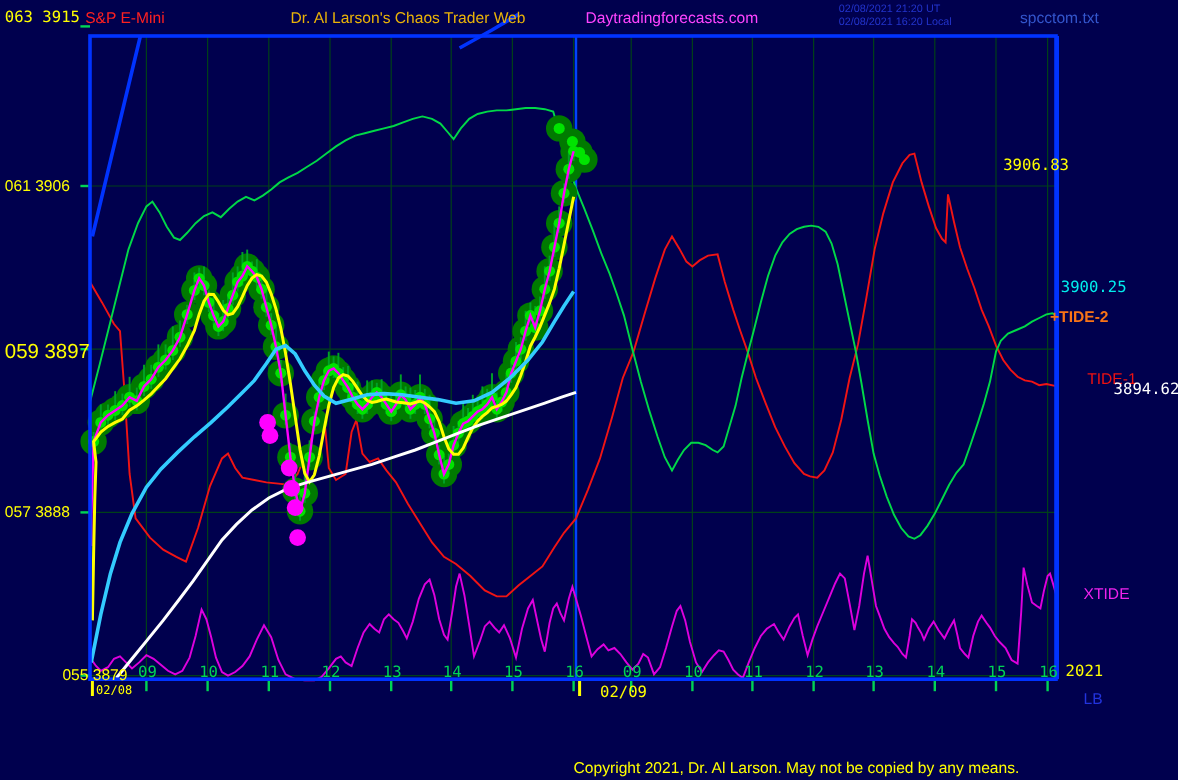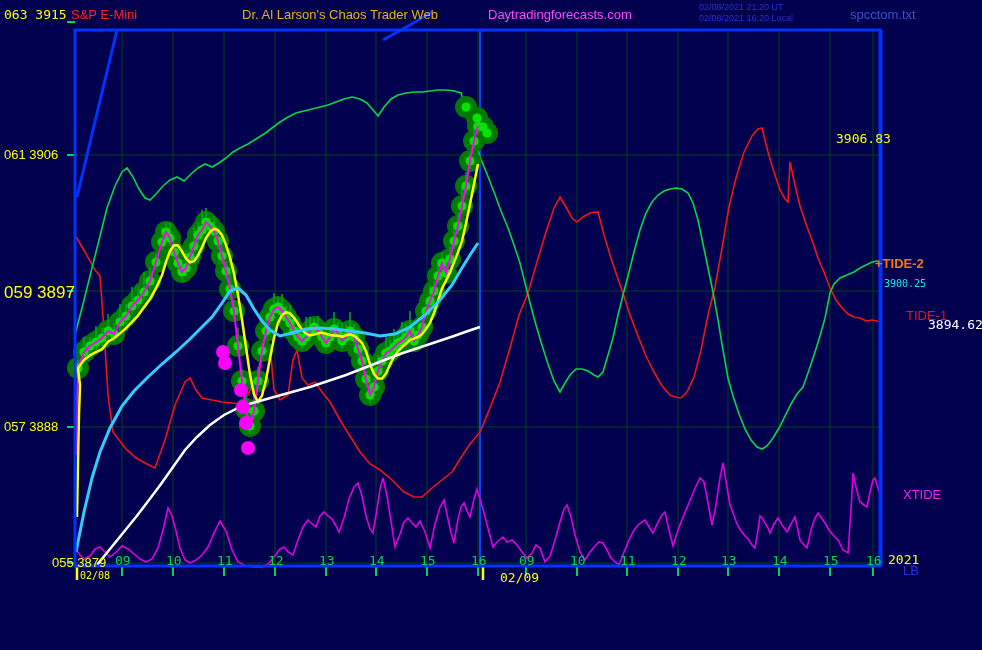--- a/index.html
+++ b/index.html
@@ -395,22 +395,23 @@
       <div class="lbl mono" style="left: 519px; top: 554px; color: rgb(0, 212, 85); font-size: 13px;">09</div>
       <div class="lbl mono" style="left: 570px; top: 554px; color: rgb(0, 212, 85); font-size: 13px;">10</div>
       <div class="lbl mono" style="left: 620px; top: 554px; color: rgb(0, 212, 85); font-size: 13px;">11</div>
       <div class="lbl mono" style="left: 671px; top: 554px; color: rgb(0, 212, 85); font-size: 13px;">12</div>
       <div class="lbl mono" style="left: 721px; top: 554px; color: rgb(0, 212, 85); font-size: 13px;">13</div>
       <div class="lbl mono" style="left: 772px; top: 554px; color: rgb(0, 212, 85); font-size: 13px;">14</div>
       <div class="lbl mono" style="left: 823px; top: 554px; color: rgb(0, 212, 85); font-size: 13px;">15</div>
       <div class="lbl mono" style="left: 866px; top: 554px; color: rgb(0, 212, 85); font-size: 13px;">16</div>
       <div class="lbl mono" style="left: 500px; top: 571px; color: rgb(255, 255, 0); font-size: 13px;">02/09</div>
       <div class="lbl mono" style="left: 836px; top: 132px; color: rgb(255, 255, 0); font-size: 13px;">3906.83</div>
-      <div class="lbl mono" style="left: 884px; top: 233px; color: rgb(0, 238, 238); font-size: 10px; margin-top: 46px;">3900.25</div>
+      <div class="lbl mono" style="left: 884px; top: 233px; color: rgb(0, 238, 238); font-size: 13px;">3900.25</div>
       <div class="lbl" style="left: 875px; top: 257px; color: #f97316; font-size: 13px; font-weight: bold;">+TIDE-2</div>
       <div class="lbl" style="left: 906px; top: 309px; color: rgb(238, 17, 17); font-size: 13px;">TIDE-1</div>
       <div class="lbl mono" style="left: 884px; top: 318px; color: rgb(255, 255, 255); font-size: 13px; margin-left: 44px;">3894.62</div>
       <div class="lbl" style="left: 903px; top: 488px; color: rgb(238, 34, 238); font-size: 13px;">XTIDE</div>
       <div class="lbl mono" style="left: 888px; top: 553px; color: rgb(255, 255, 0); font-size: 13px;">2021</div>
-      <div class="lbl" style="left: 903px; top: 564px; color: rgb(34, 51, 221); font-size: 13px;">LB</div>
+      <div class="lbl" style="left: 903px; top: 576px; color: rgb(34, 51, 221); font-size: 13px;">LB</div>
     </div>
 
+  <div class="lbl hdr" style="left:478px;top:633px;color:#ffff00">Copyright 2021, Dr. Al Larson. May not be copied by any means.</div>
 </div>
 
 </body></html>

